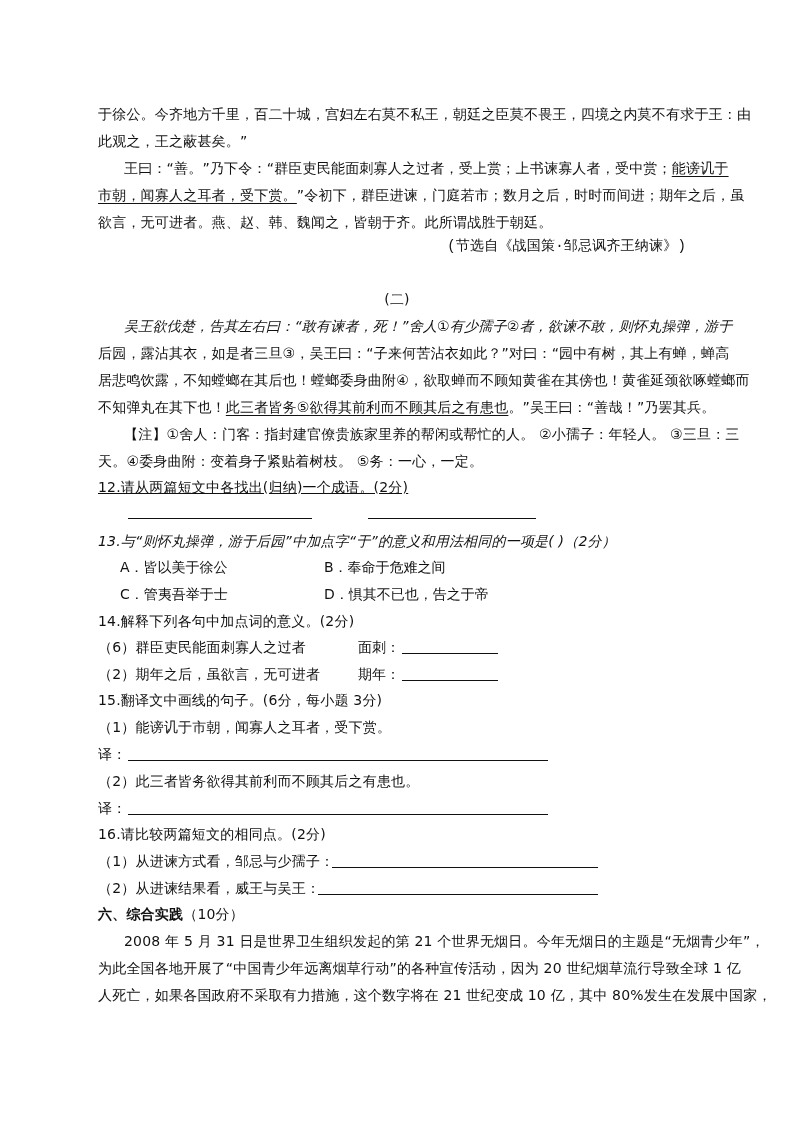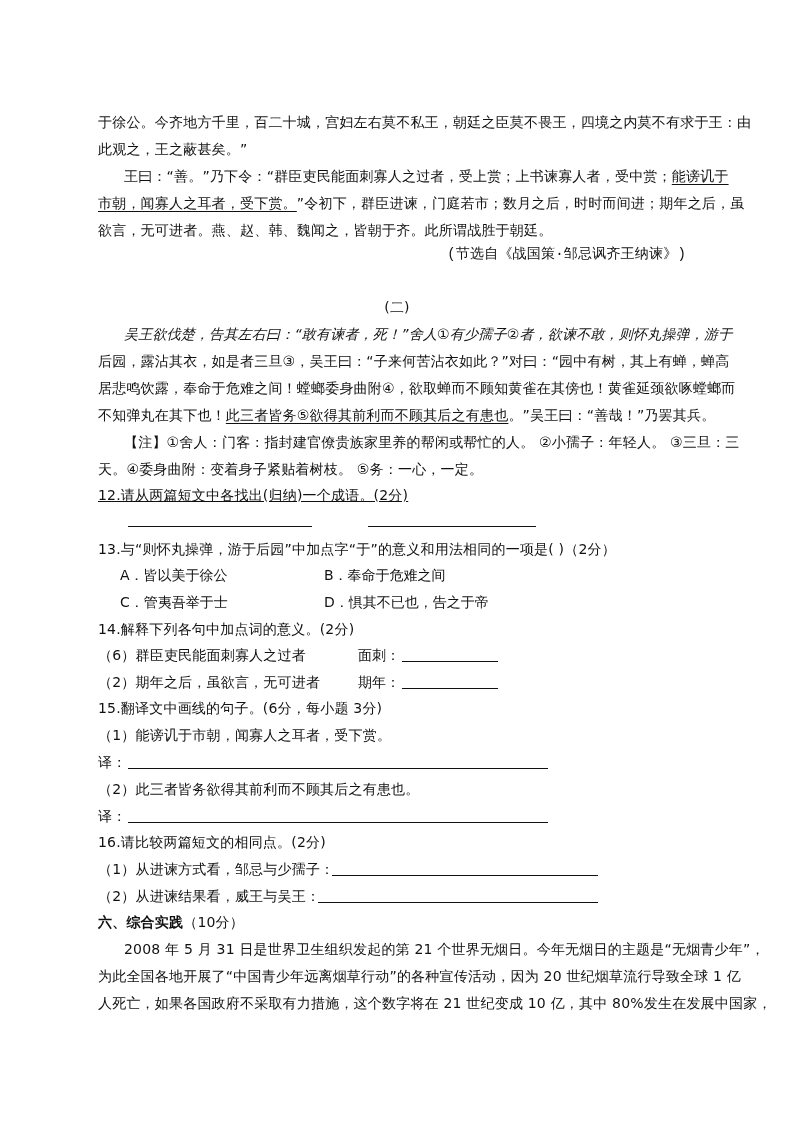--- a/index.html
+++ b/index.html
@@ -1,18 +1,18 @@
 <!DOCTYPE html>
 <html><head>
 <meta charset="utf-8">
 <style>
   html, body { margin: 0; padding: 0; background: #ffffff; }
   body { width: 794px; height: 1123px; position: relative; overflow: hidden;
          font-family: "DejaVu Sans", "Liberation Sans", sans-serif; color: #111; }
-  .page { position: absolute; left: 0; top: 8px; width: 794px; height: 832px; }
+  .page { position: absolute; left: 0; top: 0; width: 794px; height: 832px; }
   .line { position: absolute; left: 98px; font-size: 14px; line-height: 20px; white-space: nowrap; letter-spacing: 0.2px; }
   .indent { left: 124px; }
   .u { text-decoration: underline; text-underline-offset: 3px; }
   .center { left: 0; width: 794px; text-align: center; }
   .right { left: auto; right: 108px; font-family: Liberation Mono, monospace; }
   .blank { display: inline-block; border-bottom: 1px solid #111; height: 14px; vertical-align: bottom; }
   .bold { font-weight: bold; }
   .opt { position: absolute; font-size: 14px; line-height: 20px; white-space: nowrap; }
 </style>
 </head>
@@ -27,32 +27,32 @@
   </div>
   <div class="line" style="top:185px;">
     <span class="u">市朝，闻寡人之耳者，受下赏。</span><span>”令初下，群臣进谏，门庭若市；数月之后，时时而间进；期年之后，虽</span>
   </div>
   <div class="line" style="top:212px;">欲言，无可进者。燕、赵、韩、魏闻之，皆朝于齐。此所谓战胜于朝廷。</div>
   <div class="line right" style="top:236px;">(节选自《战国策·邹忌讽齐王纳谏》)</div>
 
   <div class="line center" style="top:289px;">(二)</div>
   <div class="line indent" style="top:316px;font-style:italic;">吴王欲伐楚，告其左右曰：“敢有谏者，死！”舍人①有少孺子②者，欲谏不敢，则怀丸操弹，游于</div>
   <div class="line" style="top:343px;">后园，露沾其衣，如是者三旦③，吴王曰：“子来何苦沾衣如此？”对曰：“园中有树，其上有蝉，蝉高</div>
-  <div class="line" style="top:370px;">居悲鸣饮露，奉命于危难之间！螳螂委身曲附④，欲取蝉而不顾知黄雀在其傍也！黄雀延颈欲啄螳螂而</div>
+  <div class="line" style="top:370px;">居悲鸣饮露，不知螳螂在其后也！螳螂委身曲附④，欲取蝉而不顾知黄雀在其傍也！黄雀延颈欲啄螳螂而</div>
   <div class="line indent" style="top:424px;">【注】①舍人：门客：指封建官僚贵族家里养的帮闲或帮忙的人。 ②小孺子：年轻人。 ③三旦：三</div>
   <div class="line" style="top:397px;">
     <span>不知弹丸在其下也！</span><span class="u">此三者皆务⑤欲得其前利而不顾其后之有患也</span><span>。”吴王曰：“善哉！”乃罢其兵。</span>
   </div>
   <div class="line" style="top:451px;">天。④委身曲附：变着身子紧贴着树枝。 ⑤务：一心，一定。</div>
 
   <div class="line" style="top:477px;text-decoration:underline;">12.请从两篇短文中各找出(归纳)一个成语。(2分)</div>
   <div class="blank" style="position:absolute; left:128px; top:504px; width:184px;"></div>
   <div class="blank" style="position:absolute; left:368px; top:504px; width:168px;"></div>
 
-  <div class="line" style="top:531px;">13.与“则怀丸操弹，游于后园”中加点字“于”的意义和用法相同的一项是(    )（2分）</div>
+  <div class="line" style="top:531px;font-style:italic;">13.与“则怀丸操弹，游于后园”中加点字“于”的意义和用法相同的一项是(    )（2分）</div>
   <div class="opt" style="left:120px; top:557px;">A．皆以美于徐公</div>
   <div class="opt" style="left:324px; top:557px;">B．奉命于危难之间</div>
   <div class="opt" style="left:120px; top:584px;">C．管夷吾举于士</div>
   <div class="opt" style="left:324px; top:584px;">D．惧其不已也，告之于帝</div>
 
   <div class="line" style="top:611px;">14.解释下列各句中加点词的意义。(2分)</div>
   <div class="line" style="top:637px;">（6）群臣吏民能面刺寡人之过者</div>
   <div class="opt" style="left:358px; top:637px;">面刺：</div>
   <div class="blank" style="position:absolute; left:402px; top:639px; width:96px;"></div>
   <div class="line" style="top:664px;">（2）期年之后，虽欲言，无可进者</div>

